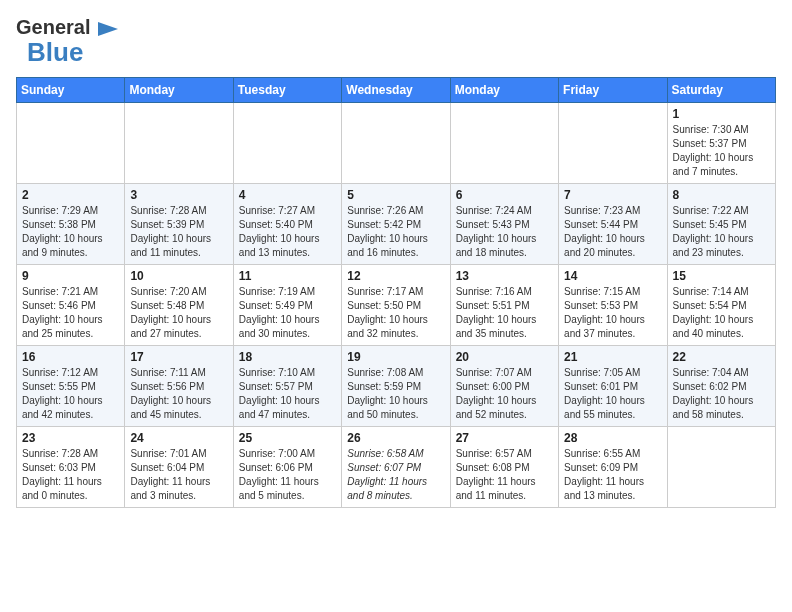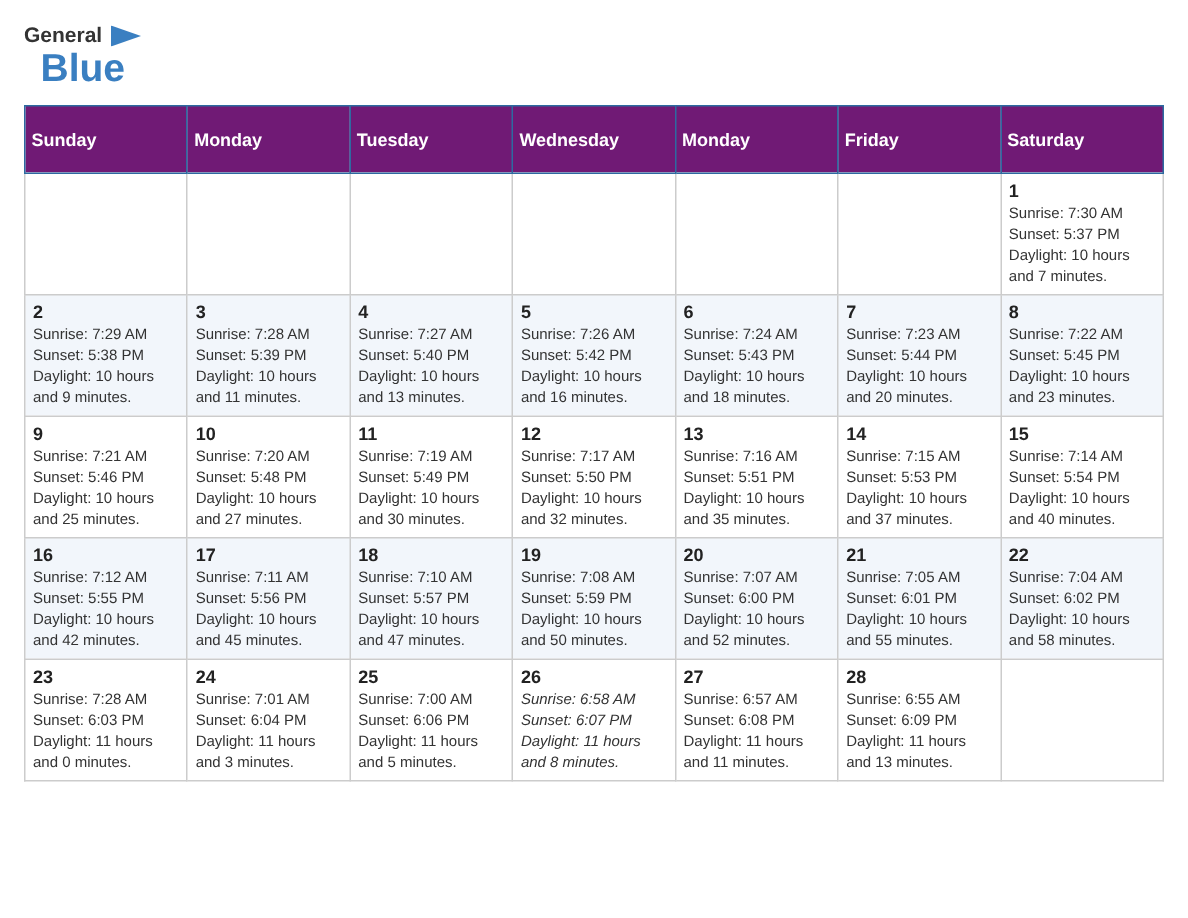--- a/index.html
+++ b/index.html
@@ -34,23 +34,23 @@
       font-size: 16px;
       font-weight: normal;
       color: #555;
     }
     .calendar {
       width: 100%;
       border-collapse: collapse;
       font-size: 10.5px;
     }
     .calendar thead th {
-      background-color: #701a75;
+      background-color: #3b82f6;
       color: #fff;
-      padding: 15px 4px;
+      padding: 5px 4px;
       text-align: left;
       font-size: 12px;
       font-weight: bold;
       border: 1px solid #2d6aa0;
     }
     .calendar tbody td {
       border: 1px solid #ccc;
       vertical-align: top;
       padding: 4px 5px;
       width: 107px;
@@ -79,21 +79,21 @@
       background-color: #fff !important;
     }
   </style>
 </head>
 <body>
 
 <div class="header">
   <div class="logo">
   <div style="display:flex;align-items:center;">
     <div>
-      <div style="font-size:14px;font-weight:bold;line-height:1.1;">
+      <div style="font-size:20px;font-weight:bold;line-height:1.1;">
         <span style="color:#333;">General</span><span style="display:inline-block;width:0;"></span>
         <svg width="20" height="14" viewBox="0 0 20 14" style="vertical-align:middle;margin-left:2px;">
           <polygon points="0,0 20,7 0,14" fill="#3a7fc1"></polygon>
         </svg>
       </div>
       <div style="font-size:26px;font-weight:bold;color:#3a7fc1;line-height:1.1;margin-left:11px;">Blue</div>
     </div>
   </div>
 </div>
 </div>

